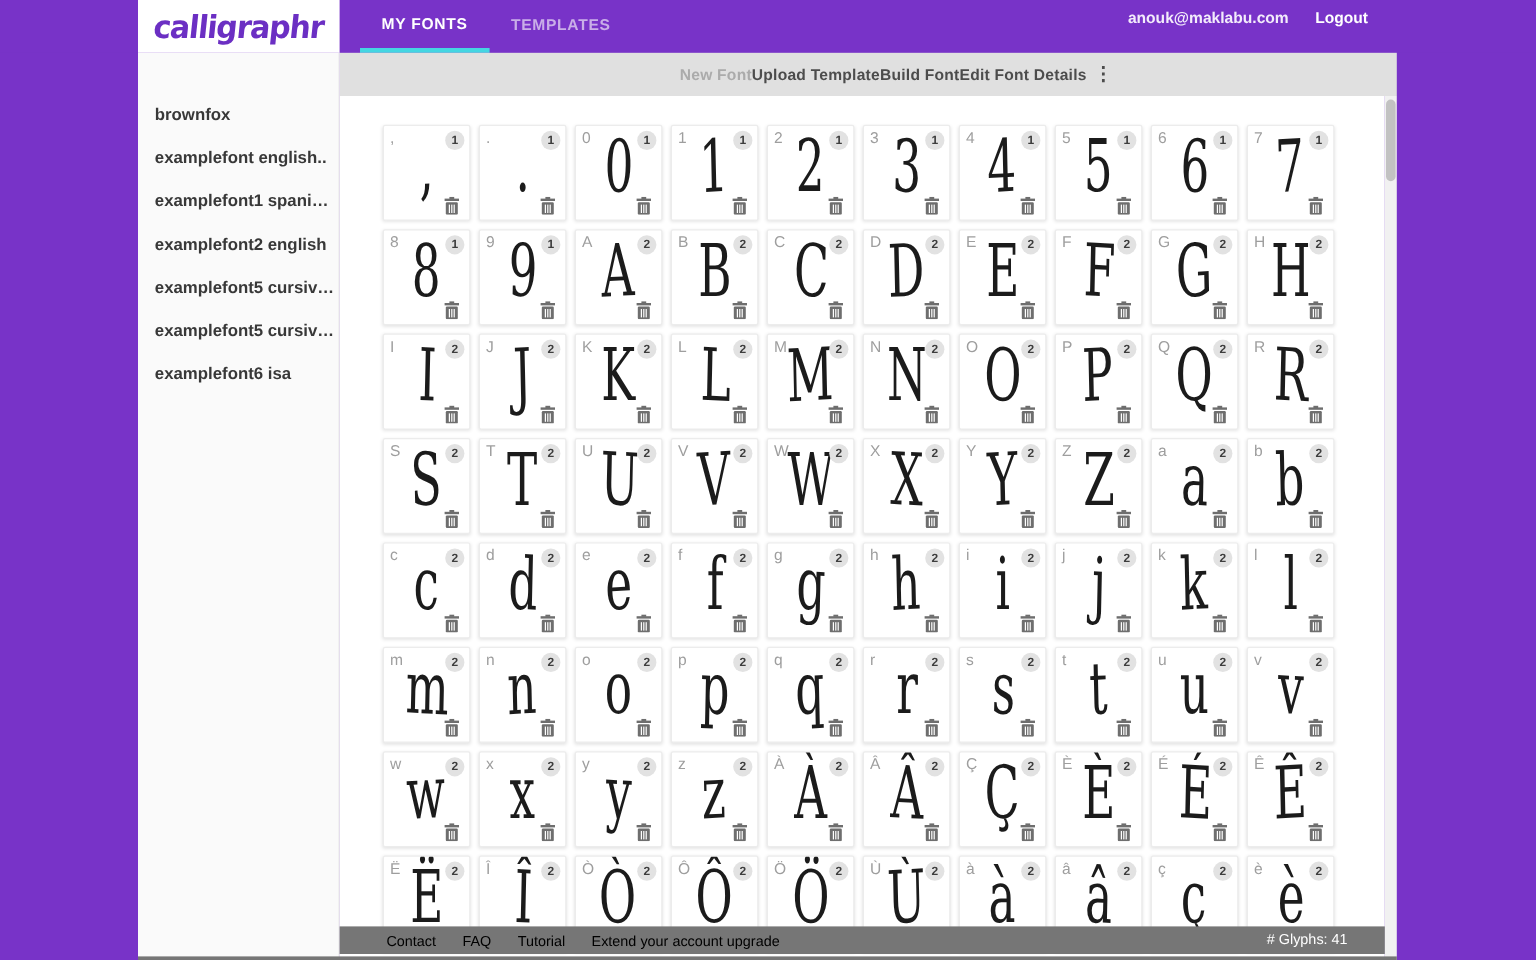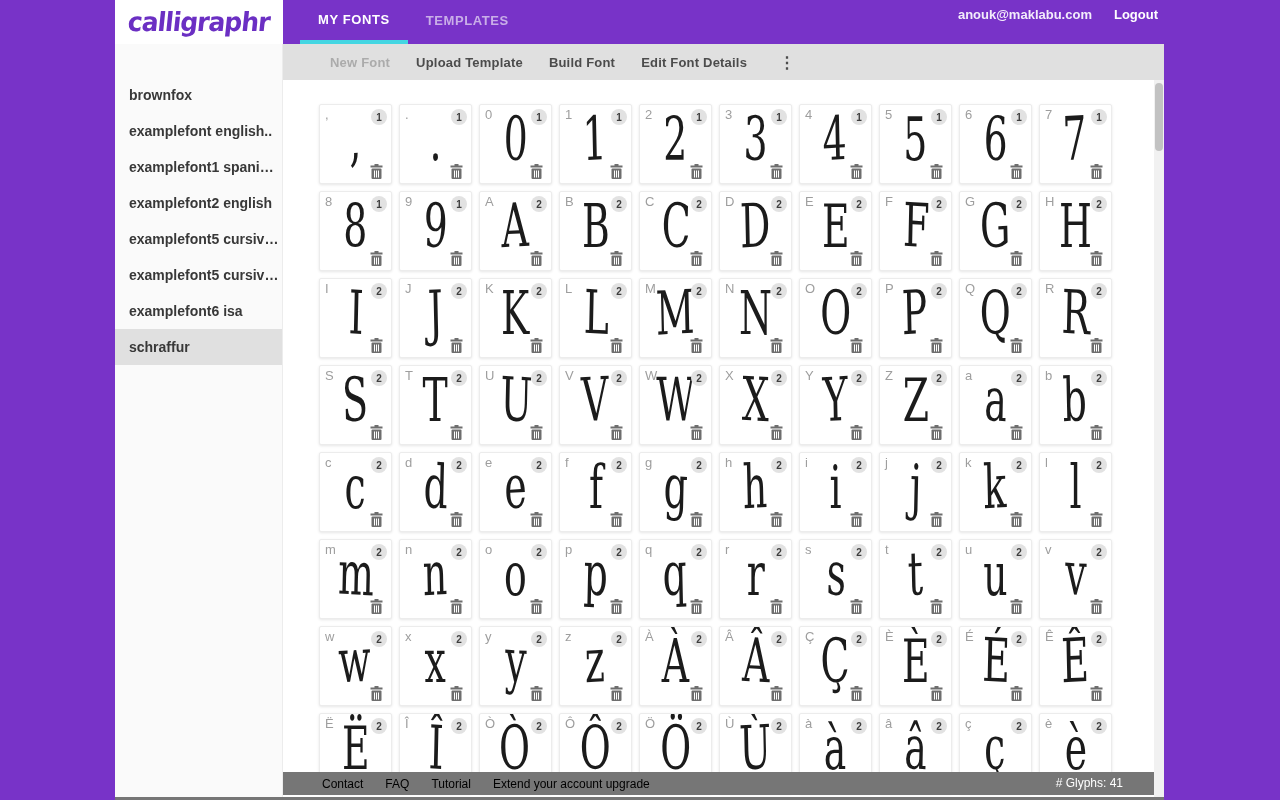--- a/index.html
+++ b/index.html
@@ -12,32 +12,32 @@
   body{font-family:"Liberation Sans",sans-serif;}
   .page{position:relative;width:1280px;height:800px;background:var(--purple);overflow:hidden;}
 
   
   .header{position:absolute;left:0;top:0;width:1280px;height:44px;background:var(--purple);}
   .logo-box{position:absolute;left:115px;top:0;width:168px;height:44px;background:#ffffff;display:flex;align-items:center;justify-content:center;z-index:3;}
   .logo-text{color:#6b2fc3;font-size:25px;font-weight:bold;letter-spacing:-1px;transform:skewX(-6deg) scaleY(1.05);font-family:"DejaVu Sans",sans-serif;}
   .tabs{position:absolute;left:300px;top:0;height:44px;display:flex;}
   .tab{height:44px;line-height:42px;padding:0 18px;font-size:13px;font-weight:bold;letter-spacing:.6px;color:#c9aee8;cursor:pointer;}
   .tab.active{color:#ffffff;border-bottom:4px solid var(--teal);line-height:40px;}
-  .header-right{position:absolute;right:122px;top:0;height:28px;display:flex;align-items:center;gap:22px;}
+  .header-right{position:absolute;right:140px;top:0;height:28px;display:flex;align-items:center;gap:22px;}
   .header-email{color:#f3ecfb;font-size:13px;font-weight:bold;}
   .header-logout{color:#ffffff;font-size:13px;font-weight:bold;cursor:pointer;}
 
   
   .sidebar{position:absolute;left:115px;top:44px;width:168px;height:756px;background:#fafafa;border-right:1px solid #ececec;z-index:2;}
   .side-list{padding-top:33px;}
   .side-item{height:36px;line-height:36px;padding-left:14px;font-size:14px;font-weight:bold;color:#383838;white-space:nowrap;overflow:hidden;cursor:pointer;}
   .side-item.selected{background:#e0e0e0;}
 
   
-  .toolbar{position:absolute;left:283px;top:44px;width:881px;height:36px;background:var(--toolbar-gray);display:flex;align-items:center;gap:26px;padding-left:47px;z-index:1;}
+  .toolbar{position:absolute;left:283px;top:44px;width:881px;height:36px;background:var(--toolbar-gray);display:flex;align-items:center;padding-left:47px;z-index:1;justify-content:center;}
   .tb-btn{font-size:13px;font-weight:bold;color:#4c4c4c;letter-spacing:.2px;cursor:pointer;white-space:nowrap;}
   .tb-btn.disabled{color:#ababab;}
   .tb-more{font-size:16px;color:#4c4c4c;font-weight:bold;margin-left:6px;cursor:pointer;}
 
   
   .main{position:absolute;left:283px;top:80px;width:871px;height:720px;background:#ffffff;overflow:hidden;}
   .glyph-grid{position:absolute;left:36px;top:24px;display:grid;grid-template-columns:repeat(10,73px);grid-auto-rows:80px;column-gap:7px;row-gap:7px;}
   .card{position:relative;background:#ffffff;border:1px solid #ececec;border-radius:2px;box-shadow:0 1px 3px rgba(0,0,0,.10);cursor:pointer;overflow:hidden;}
   .char-label{position:absolute;left:5px;top:2px;font-size:13px;color:#9e9e9e;z-index:2;}
   .badge{position:absolute;right:4px;top:4px;width:16px;height:16px;border-radius:50%;background:#e2e2e2;color:#3d3d3d;font-size:10px;font-weight:bold;display:flex;align-items:center;justify-content:center;z-index:2;}
@@ -77,21 +77,20 @@
 
   <div class="sidebar">
     <div class="side-list">
         <div class="side-item">brownfox</div>
         <div class="side-item">examplefont english..</div>
         <div class="side-item">examplefont1 spani…</div>
         <div class="side-item">examplefont2 english</div>
         <div class="side-item">examplefont5 cursiv…</div>
         <div class="side-item">examplefont5 cursiv…</div>
         <div class="side-item">examplefont6 isa</div>
-        <div class="side-item selected">schraffur</div>
       </div>
   </div>
 
   <div class="toolbar">
       <div class="tb-btn disabled">New Font</div>
       <div class="tb-btn">Upload Template</div>
       <div class="tb-btn">Build Font</div>
       <div class="tb-btn">Edit Font Details</div>
       <div class="tb-more">⋮</div>
     </div>

